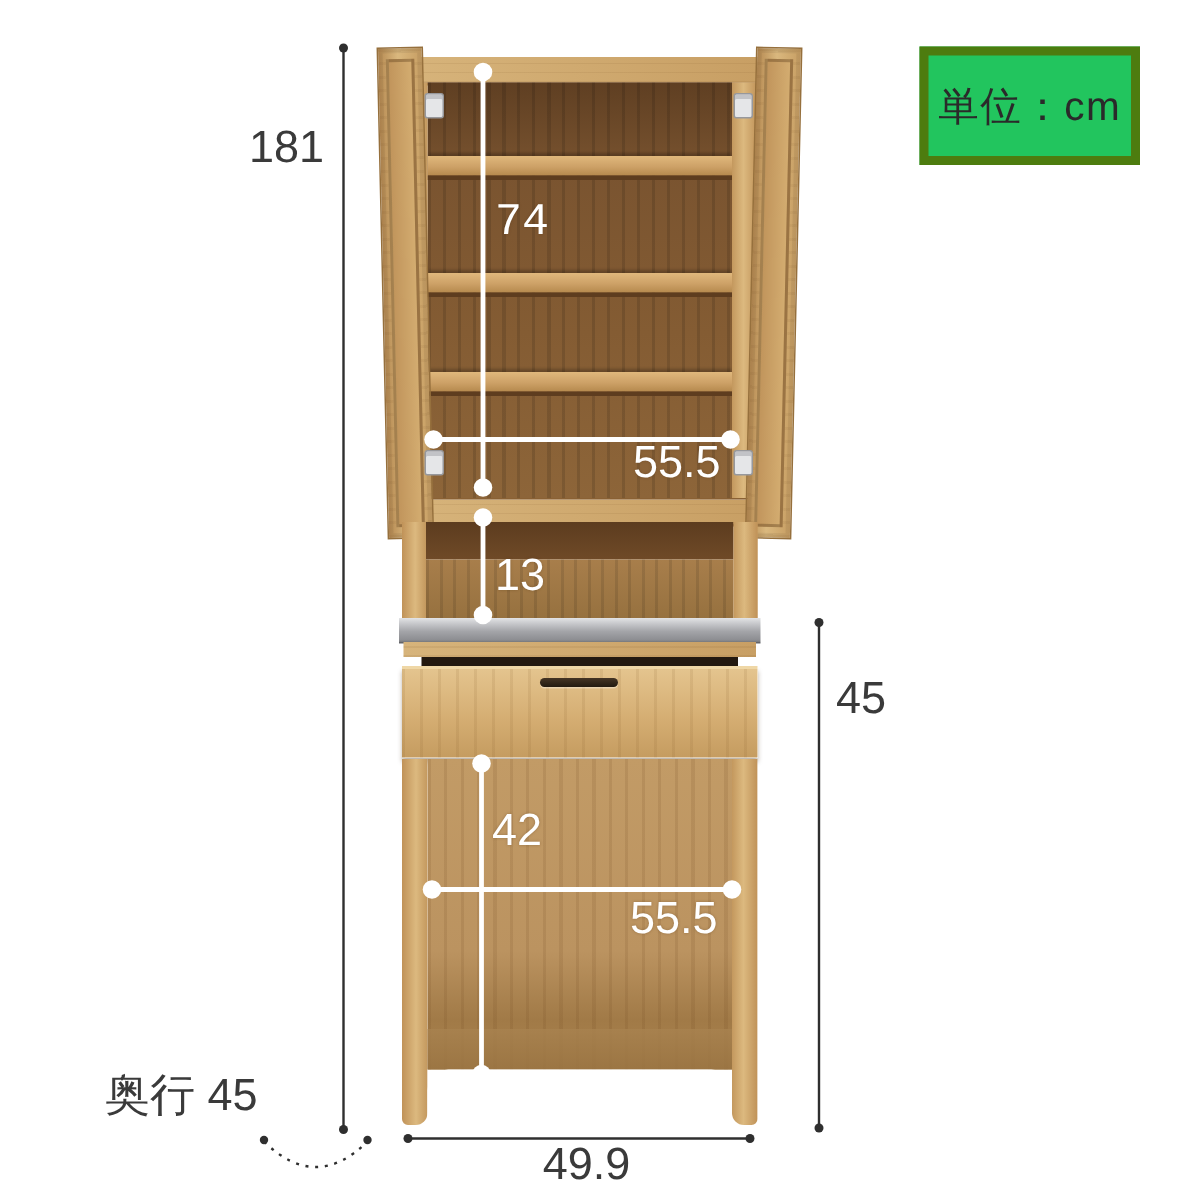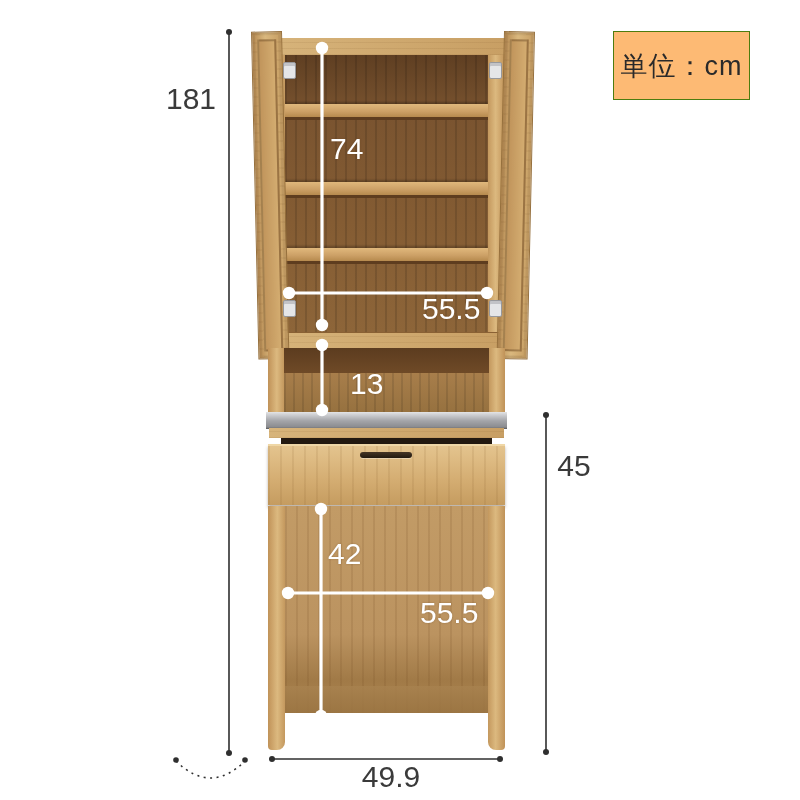--- a/index.html
+++ b/index.html
@@ -55,21 +55,21 @@
       linear-gradient(180deg,#e4c48e 0%,#d5ae73 55%,#c59c60 100%);
     border-top:2px solid #efd7a6;
     box-shadow:0 3px 3px rgba(60,40,18,0.35);
   }
   .handle{background:linear-gradient(180deg,#453525,#221a10);border-radius:3px;box-shadow:0 1px 0 rgba(255,255,255,0.35);}
   
   .dim{position:absolute;font-size:30px;color:#3a3a3a;text-align:center;line-height:1;}
   .dim-w{position:absolute;font-size:30px;color:#ffffff;text-align:left;line-height:1;text-shadow:0 0 2px rgba(80,50,20,0.35);}
   .unit-box{
     position:absolute;left:613px;top:31px;width:135px;height:67px;
-    border:1px solid #4d7c0f;background:#fdba74;display:flex;align-items:center;justify-content:center;
+    border:6px solid #4d7c0f;background:#22c55e;display:flex;align-items:center;justify-content:center;
     font-size:27px;color:#2a2a2a;letter-spacing:1px;
   }
   svg.overlay{position:absolute;left:0;top:0;pointer-events:none;}
   .bl{stroke:#2f2f2f;stroke-width:1.6;}
   .wl{stroke:#ffffff;stroke-width:3.2;}
   .dotted{stroke:#2f2f2f;stroke-width:1.6;fill:none;stroke-dasharray:2 4.5;}
 </style>
 </head>
 <body>
 
@@ -172,25 +172,26 @@
     </g>
 
     <g>
       <line class="wl" x1="288" y1="593" x2="488" y2="593"></line>
       <circle cx="288" cy="593" r="6.2" fill="#ffffff"></circle>
       <circle cx="488" cy="593" r="6.2" fill="#ffffff"></circle>
     </g>
   </svg>
 
   <div class="dim" style="left:151px;top:84px;width:80px;">181</div>
-  <div class="dim-w" style="left:330px;top:134px;text-align:left;">74</div>
+  <div class="dim-w" style="left:330px;top:134px;text-align:left;font-family:Liberation Mono, monospace;">74</div>
   <div class="dim-w" style="left:422px;top:294px;width:70px;">55.5</div>
-  <div class="dim-w" style="left:330px;top:369px;text-align:right;margin-left:20px;">13</div>
+  <div class="dim-w" style="left:330px;top:369px;text-align:right;">13</div>
   <div class="dim" style="left:534px;top:451px;width:80px;">45</div>
   <div class="dim-w" style="left:328px;top:539px;text-align:left;">42</div>
   <div class="dim-w" style="left:420px;top:598px;width:70px;">55.5</div>
   <div class="dim" style="left:351px;top:762px;width:80px;">49.9</div>
+  <div class="dim" style="left:70px;top:716px;text-align:left;">奥行 45</div>
 
   <div class="unit-box">
     <span>単位：cm</span>
   </div>
 
 </div>
 
 </body></html>

